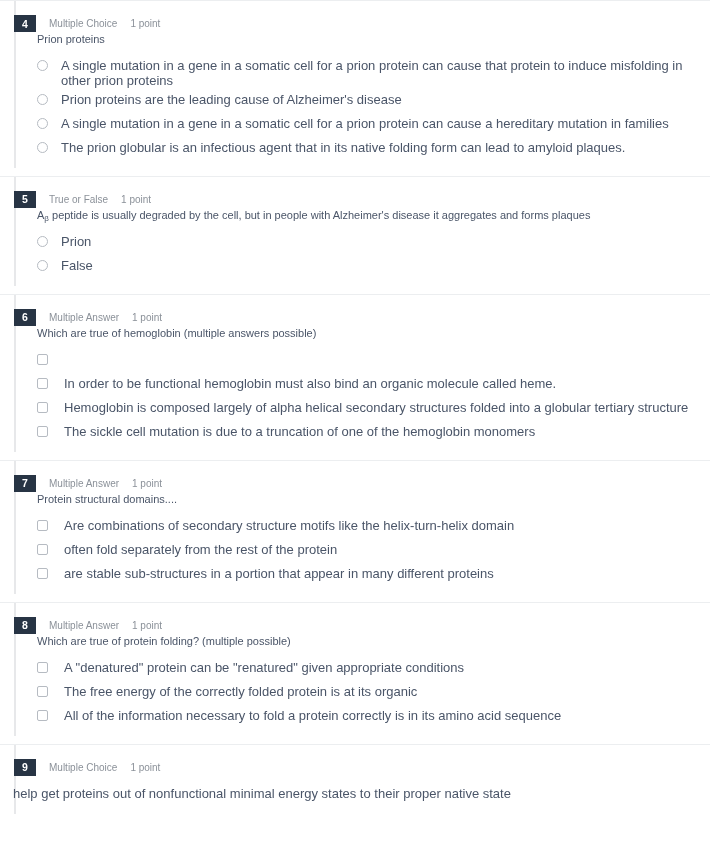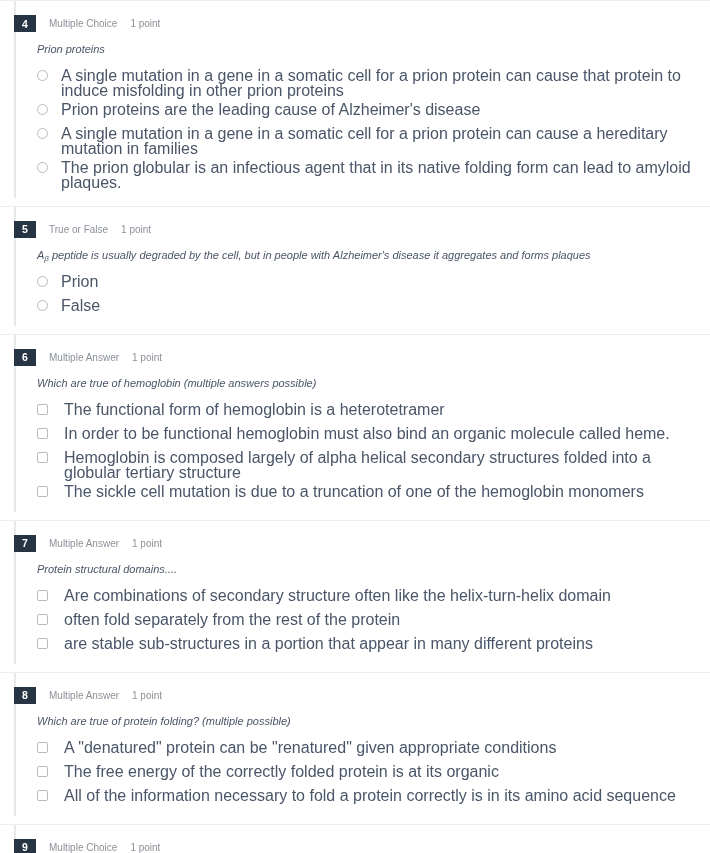--- a/index.html
+++ b/index.html
@@ -71,27 +71,25 @@
     color: #8b9199;
     font-size: 10px;
     display: flex;
     align-items: center;
   }
   .q-type { }
   .q-points { margin-left: 13px; text-align: center; }
 
   .q-prompt {
     margin-left: 37px;
-    margin-top: 10px;
     color: #4a5568;
     font-size: 11px;
     line-height: 1.45;
     position: relative;
     z-index: 2;
-    font-style: italic;
   }
   .q-prompt sub {
     font-size: 8px;
     vertical-align: baseline;
     position: relative;
     top: 2px;
   }
 
   .options {
     margin-top: 8px;
@@ -126,21 +124,21 @@
     border-radius: 2px;
     background: #fff;
     margin-left: 37px;
     margin-top: 2px;
     box-sizing: border-box;
   }
 
   .opt-label {
     margin-left: 13px;
     color: #4a5568;
-    font-size: 16px;
+    font-size: 13px;
     line-height: 15px;
   }
 
   .option.checkbox-option .opt-label {
     margin-left: 16px;
   }
 </style>
 </head>
 <body>
 
@@ -205,21 +203,20 @@
           <div class="q-number">6</div>
           <div class="q-meta">
             <span class="q-type">Multiple Answer</span>
             <span class="q-points">1 point</span>
           </div>
         </div>
         <div class="q-prompt">Which are true of hemoglobin (multiple answers possible)</div>
         <div class="options">
           <div class="option checkbox-option">
             <div class="opt-check"></div>
-            <div class="opt-label">The functional form of hemoglobin is a heterotetramer</div>
           </div>
           <div class="option checkbox-option">
             <div class="opt-check"></div>
             <div class="opt-label">In order to be functional hemoglobin must also bind an organic molecule called heme.</div>
           </div>
           <div class="option checkbox-option">
             <div class="opt-check"></div>
             <div class="opt-label">Hemoglobin is composed largely of alpha helical secondary structures folded into a globular tertiary structure</div>
           </div>
           <div class="option checkbox-option">
@@ -235,21 +232,21 @@
           <div class="q-number">7</div>
           <div class="q-meta">
             <span class="q-type">Multiple Answer</span>
             <span class="q-points">1 point</span>
           </div>
         </div>
         <div class="q-prompt">Protein structural domains....</div>
         <div class="options">
           <div class="option checkbox-option">
             <div class="opt-check"></div>
-            <div class="opt-label">Are combinations of secondary structure often like the helix-turn-helix domain</div>
+            <div class="opt-label">Are combinations of secondary structure motifs like the helix-turn-helix domain</div>
           </div>
           <div class="option checkbox-option">
             <div class="opt-check"></div>
             <div class="opt-label">often fold separately from the rest of the protein</div>
           </div>
           <div class="option checkbox-option">
             <div class="opt-check"></div>
             <div class="opt-label">are stable sub-structures in a portion that appear in many different proteins</div>
           </div>
         </div>

